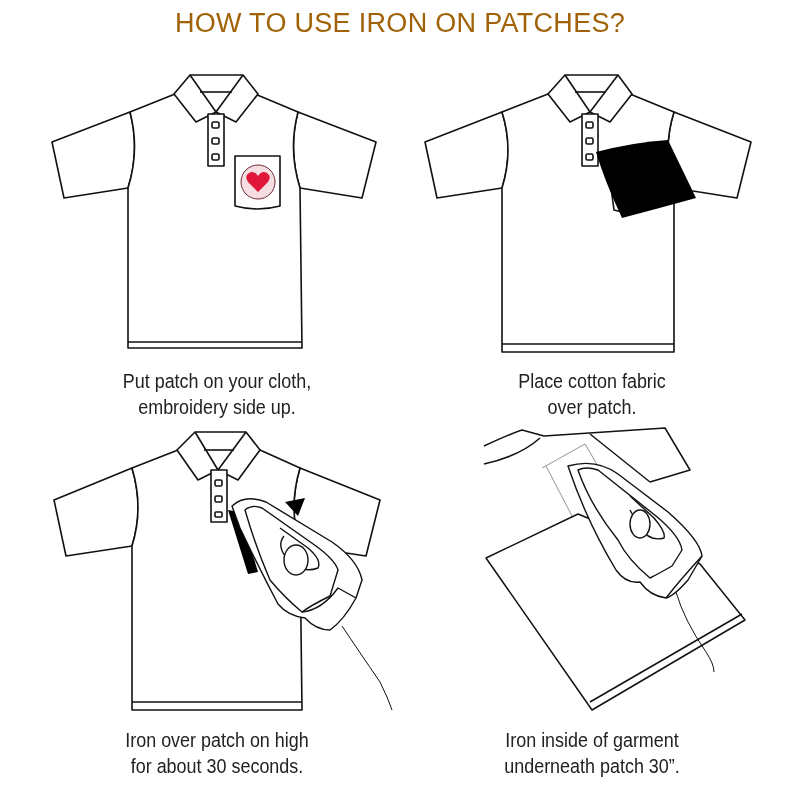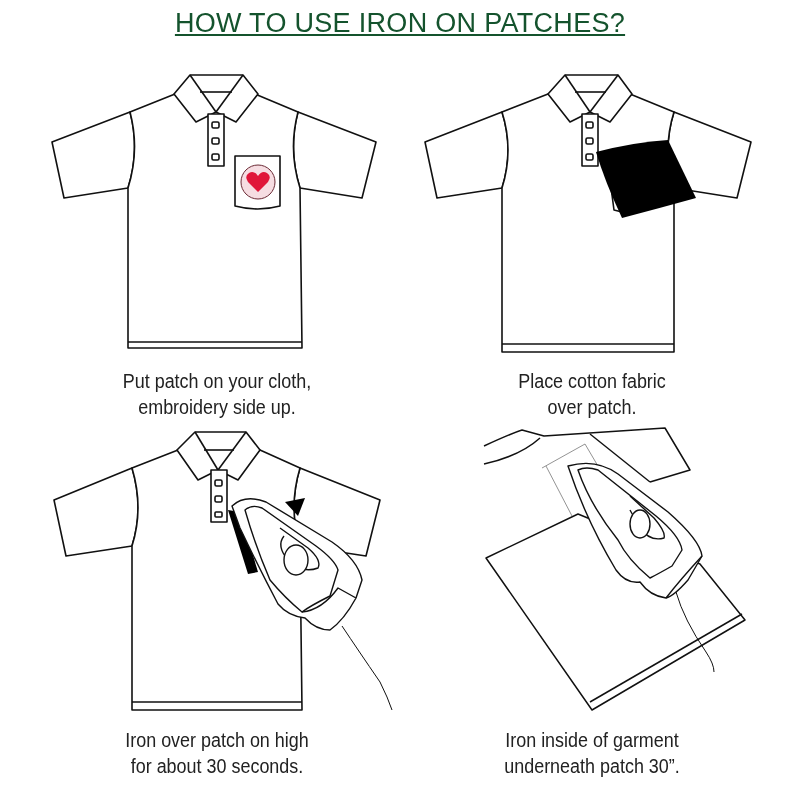--- a/index.html
+++ b/index.html
@@ -1,17 +1,17 @@
 <!DOCTYPE html>
 <html><head>
 <meta charset="utf-8">
 <style>
   html, body { margin:0; padding:0; background:#ffffff; }
   body { width:800px; height:800px; position:relative; overflow:hidden; font-family:"Liberation Sans", sans-serif; color:#222; }
-  .title { position:absolute; top:8px; left:0; width:800px; text-align:center; font-size:27px; letter-spacing:0.3px; color:#14532d;text-decoration:underline; }
+  .title { position:absolute; top:8px; left:0; width:800px; text-align:center; font-size:27px; letter-spacing:0.3px; color:#a16207; }
   .caption { position:absolute; text-align:center; font-size:19.5px; line-height:26px; color:#222; width:360px; transform:scaleX(0.92); transform-origin:center; }
   .caption span { display:block; }
   svg { position:absolute; overflow:visible; }
 </style>
 </head>
 <body>
 
 <div class="title">HOW TO USE IRON ON PATCHES?</div>
 
 <svg width="360" height="300" style="left:40px;top:70px;" viewBox="0 0 360 300">

